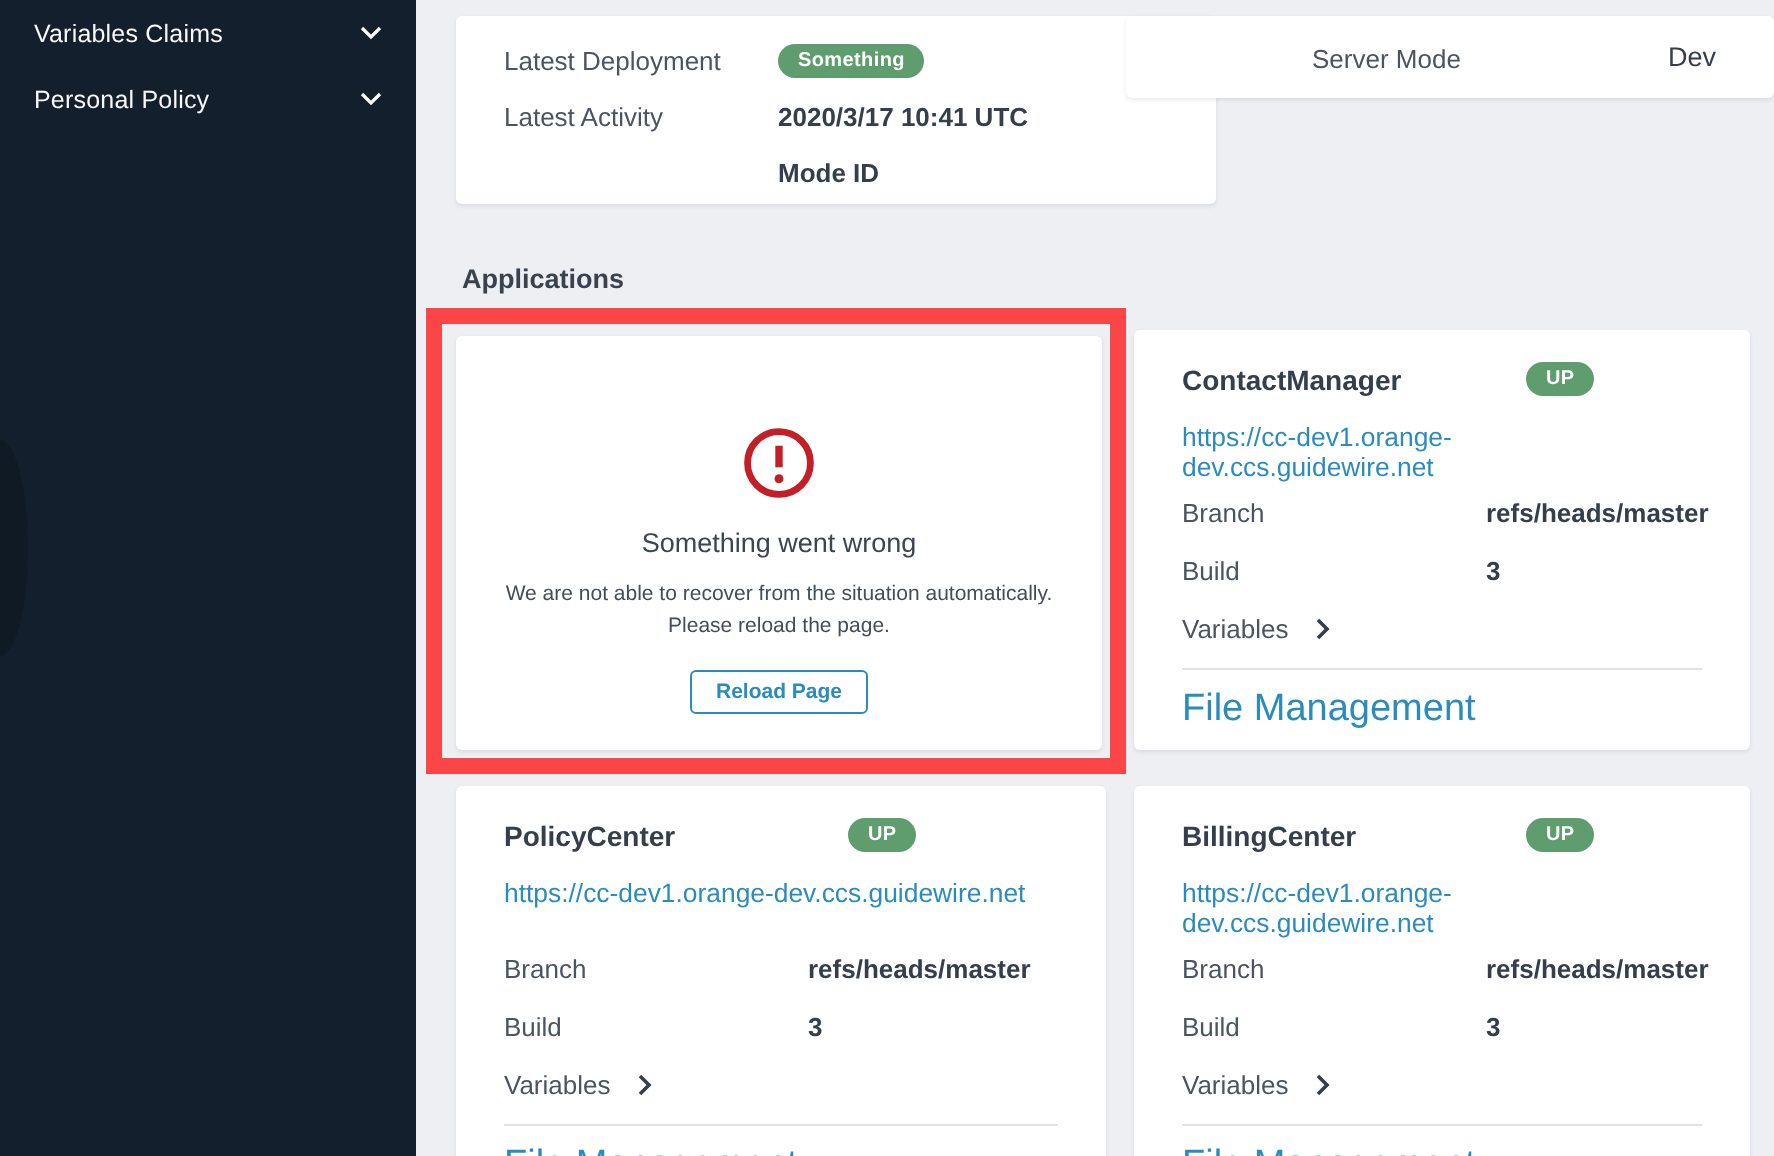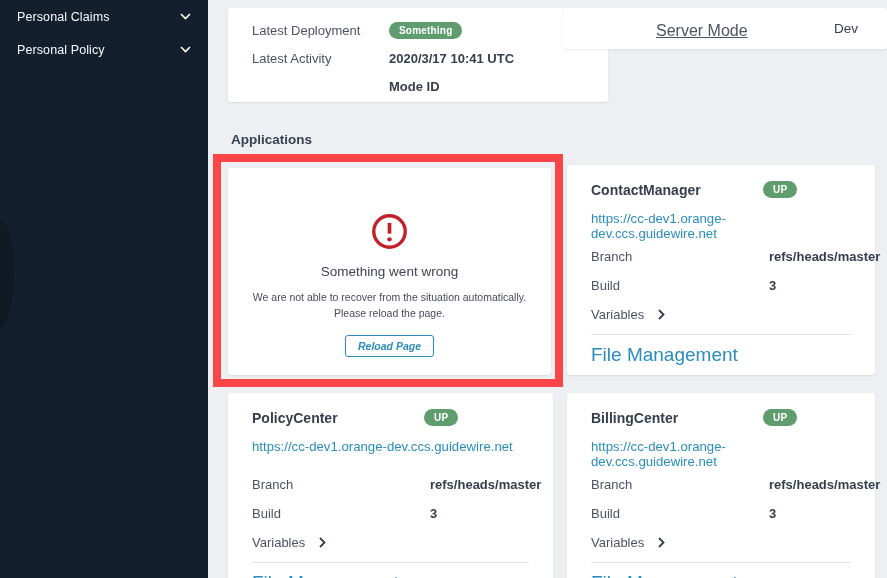--- a/index.html
+++ b/index.html
@@ -42,21 +42,21 @@
   .kv-value { font-size:13px; font-weight:bold; color:#353e4c; }
   .link { color:var(--link,#2a8cbc); font-size:13px; text-decoration:none; cursor:pointer; }
 
   
   .deploy-card { left:228px; top:8px; width:380px; height:94px; padding:14px 24px 0 24px; }
   .deploy-row { display:grid; grid-template-columns:137px 1fr; align-items:center; height:16px; margin-bottom:12px; }
   .deploy-row .badge { justify-self:start; }
 
   
   .server-card { left:563px; top:8px; width:324px; height:41px; }
-  .server-label { position:absolute; left:93px; top:14px; font-size:16px; color:#4b5462;text-decoration:underline; }
+  .server-label { position:absolute; left:93px; top:14px; font-size:13px; color:#4b5462; }
   .server-value { position:absolute; right:29px; top:13px; font-size:13.5px; font-weight:normal; color:#353e4c; }
 
   
   .apps-heading {
     position:absolute; left:231px; top:132px;
     font-size:13.5px; font-weight:bold; color:#39424f;
   }
   .error-highlight {
     position:absolute; left:213px; top:154px; width:350px; height:233px;
     border:8px solid var(--highlight,#fb4547); pointer-events:none; z-index:5;
@@ -64,46 +64,46 @@
 
   
   .error-card { left:228px; top:168px; width:323px; height:207px; text-align:center; padding-top:45px; }
   .error-icon { width:37px; height:37px; margin:0 auto; display:block; }
   .error-title { margin-top:13px; font-size:13.5px; line-height:1.35; color:#3c4553; font-weight:500; }
   .error-msg { margin-top:9px; font-size:10.5px; line-height:1.5; color:#444d5a; }
   .reload-btn {
     margin-top:13px; display:inline-block; background:#fff;
     border:1.5px solid var(--link,#2a8cbc); border-radius:3px;
     color:var(--link,#2a8cbc); font-size:10.5px; font-weight:bold;
-    padding:4px 12px; cursor:pointer; font-family:inherit;font-style:italic;
+    padding:4px 12px; cursor:pointer; font-family:inherit;
   }
 
   
   .app-card { padding:16px 24px 0 24px; }
   .app-card.cm { left:567px; top:165px; width:308px; height:210px; }
   .app-card.pc { left:228px; top:393px; width:325px; height:210px; }
   .app-card.bc { left:567px; top:393px; width:308px; height:210px; }
   .app-head { display:grid; grid-template-columns:152px 1fr; align-items:center; height:16px; margin-bottom:14px;gap:20px; }
   .app-name { font-size:14px; font-weight:bold; color:#353e4c; }
   .app-head .badge { justify-self:start; }
   .app-url { display:block; height:16px; margin-bottom:21px; font-size:13.2px; }
-  .app-row { display:grid; grid-template-columns:152px 1fr; align-items:center; height:16px; margin-bottom:13px;gap:26px; }
+  .app-row { display:grid; grid-template-columns:152px 1fr; align-items:center; height:16px; margin-bottom:13px; }
   .vars-row { display:flex; align-items:center; gap:14px; height:16px; cursor:pointer;text-align:right; }
   .vars-row svg { stroke:#353e4c; }
   .app-divider { border:none; border-top:1px solid #e0e2e6; margin-top:12px; }
   .file-link { display:inline-block; margin-top:9px; font-size:19px; }
 </style>
 </head>
 <body style="--bg: #edeff3; --sidebar: #141f2d; --green: #5f9c6e; --highlight: #fb4547; --error-red: #c22026; --link: #2a8cbc;">
 
 <div class="viewport">
 
   <nav class="sidebar">
     <div class="sidebar-item">
-      <span class="lbl">Personal Claims</span>
+      <span class="lbl">Variables Claims</span>
       <svg width="11" height="7" viewBox="0 0 11 7" fill="none" stroke-width="1.6">
           <polyline points="1,1 5.5,5.5 10,1"></polyline>
         </svg>
     </div>
     <div class="sidebar-item">
       <span class="lbl">Personal Policy</span>
       <svg width="11" height="7" viewBox="0 0 11 7" fill="none" stroke-width="1.6">
           <polyline points="1,1 5.5,5.5 10,1"></polyline>
         </svg>
     </div>

